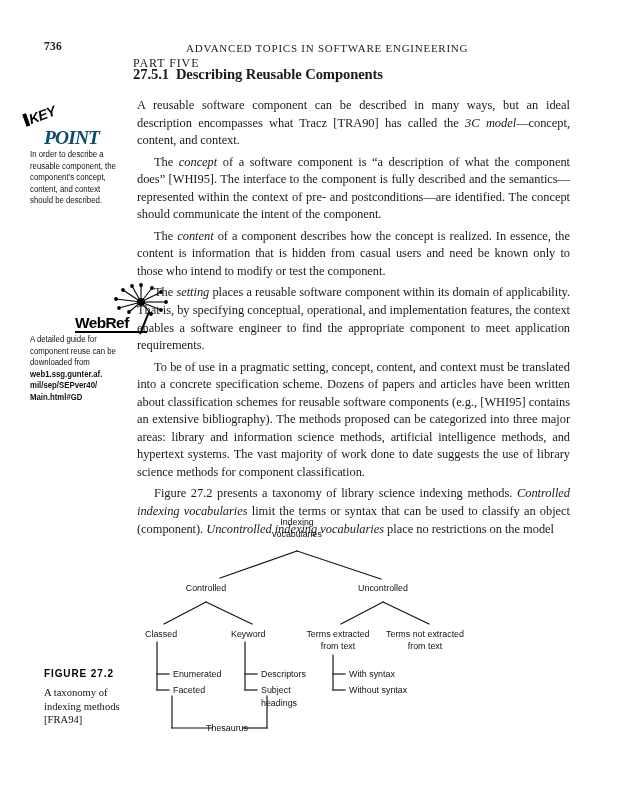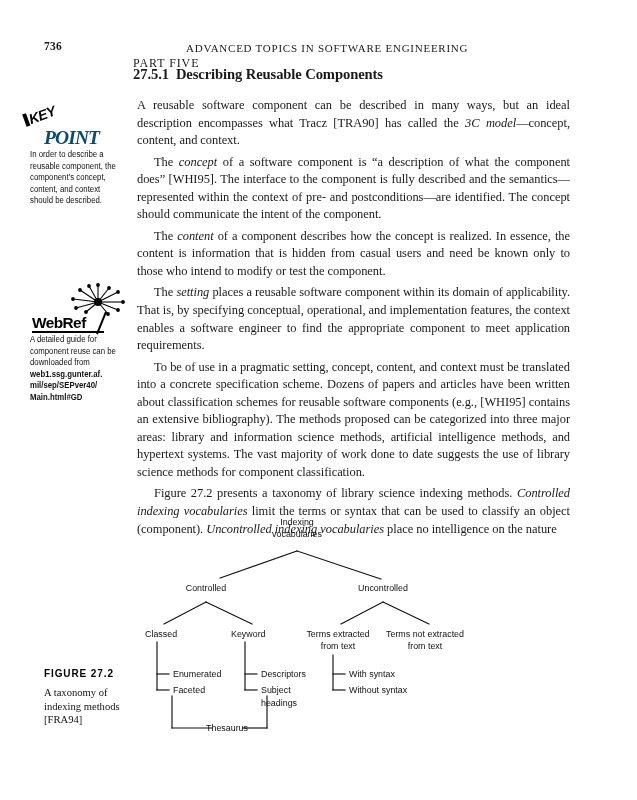--- a/index.html
+++ b/index.html
@@ -135,20 +135,21 @@
     font-size: 19.5px;
     letter-spacing: -0.9px;
     color: #0c4a6e;
   }
 
   
   .webref-logo {
     position: relative;
     height: 52px;
     width: 100px;
+    margin-left: 43px;
   }
   .webref-burst { position: absolute; left: 38px; top: 0px; }
   .webref-word {
     position: absolute;
     left: 2px;
     top: 32px;
     font-family: "Liberation Sans", sans-serif;
     font-weight: bold;
     font-size: 15.4px;
     letter-spacing: -0.55px;
@@ -227,21 +228,21 @@
   <p class="body"><span>A reusable software component can be described in many ways, but an ideal description encompasses what Tracz [TRA90] has called the </span><i>3C model</i><span>—concept, content, and context.</span></p>
 
   <p class="body"><span>The </span><i>concept</i><span> of a software component is “a description of what the component does” [WHI95]. The interface to the component is fully described and the semantics—represented within the context of pre- and postconditions—are identified. The concept should communicate the intent of the component.</span></p>
 
   <p class="body"><span>The </span><i>content</i><span> of a component describes how the concept is realized. In essence, the content is information that is hidden from casual users and need be known only to those who intend to modify or test the component.</span></p>
 
   <p class="body"><span>The </span><i>setting</i><span> places a reusable software component within its domain of applicability. That is, by specifying conceptual, operational, and implementation features, the context enables a software engineer to find the appropriate component to meet application requirements.</span></p>
 
   <p class="body">To be of use in a pragmatic setting, concept, content, and context must be translated into a concrete specification scheme. Dozens of papers and articles have been written about classification schemes for reusable software components (e.g., [WHI95] contains an extensive bibliography). The methods proposed can be categorized into three major areas: library and information science methods, artificial intelligence methods, and hypertext systems. The vast majority of work done to date suggests the use of library science methods for component classification.</p>
 
-  <p class="body"><span>Figure 27.2 presents a taxonomy of library science indexing methods. </span><i>Controlled indexing vocabularies</i><span> limit the terms or syntax that can be used to classify an object (component). </span><i>Uncontrolled indexing vocabularies</i><span> place no intelligence on the nature</span></p>
+  <p class="body"><span>Figure 27.2 presents a taxonomy of library science indexing methods. </span><i>Controlled indexing vocabularies</i><span> limit the terms or syntax that can be used to classify an object (component). </span><i>Uncontrolled indexing vocabularies</i><span> place no restrictions on the model</span></p>
 
 </div>
 
 <div class="margin-note" style="top:105px;">
   <div class="keypoint-logo">
     <span class="kp-key">KEY</span>
     <span class="kp-point">POINT</span>
   </div>
   <div class="note-text">In order to describe a reusable component, the component’s concept, content, and context should be described.</div>
 </div>

